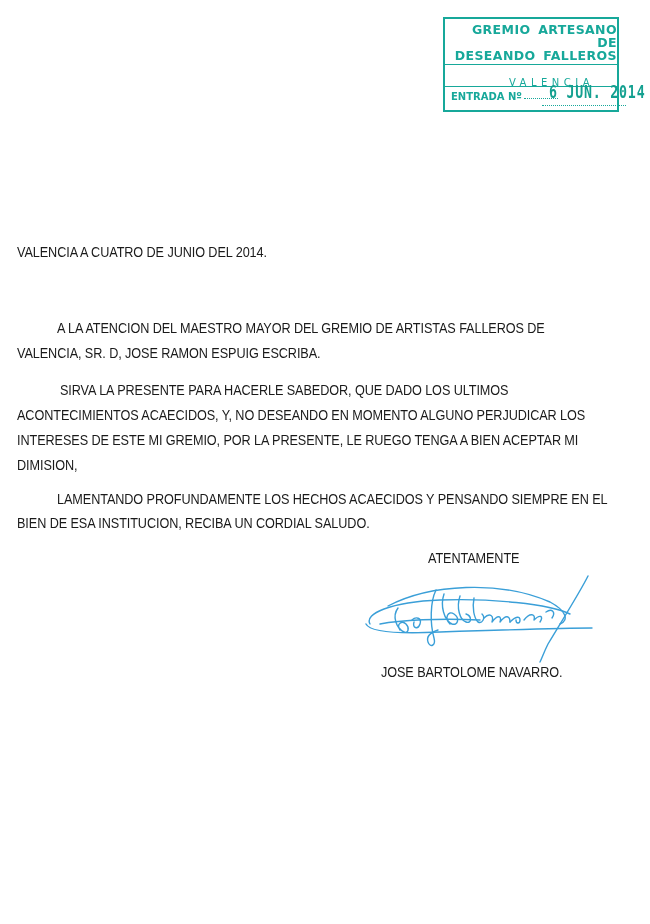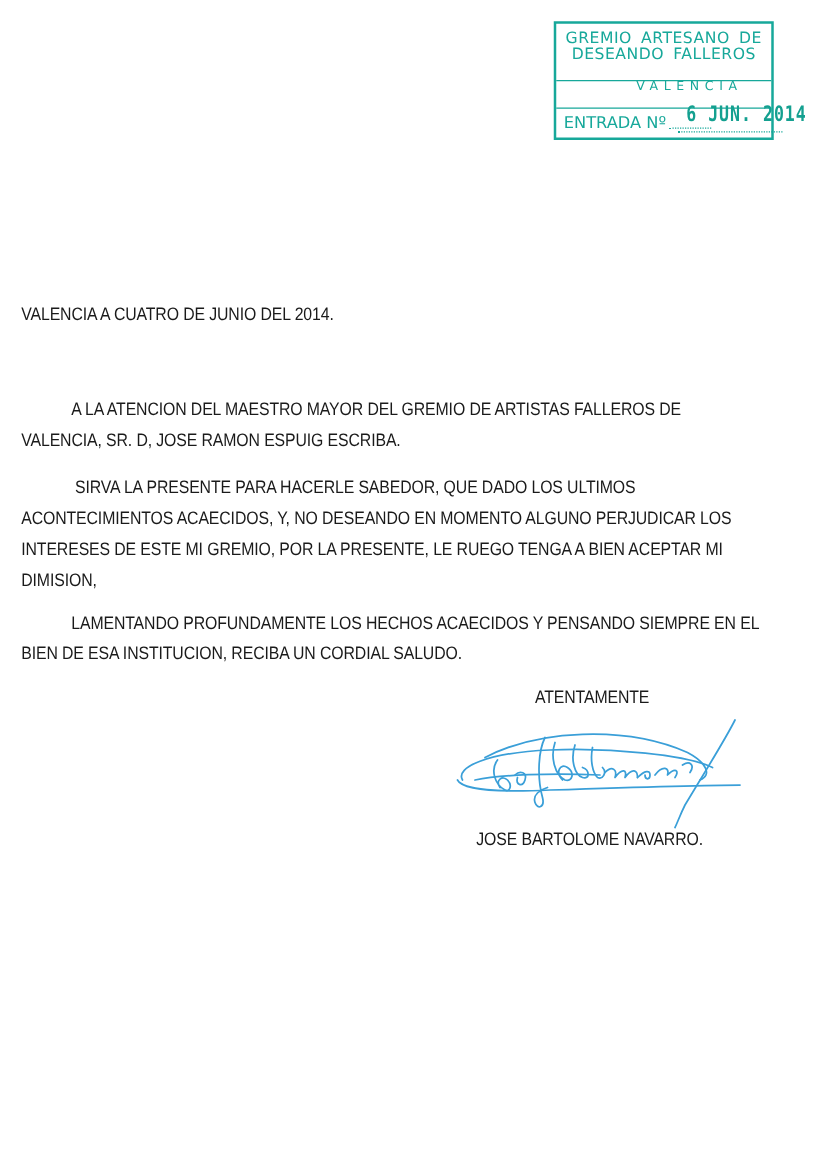--- a/index.html
+++ b/index.html
@@ -29,45 +29,46 @@
       font-family: "DejaVu Sans", sans-serif;
     }
     .stamp-head {
       position: absolute;
       left: 0; right: 0; top: 0;
       height: 45px;
       border-bottom: 1.5px solid #17a89a;
       text-align: center;
     }
     .stamp-line1, .stamp-line2 {
-      font-weight: normal;
+      font-weight: bold;
       font-size: 12.5px;
       line-height: 13px;
       letter-spacing: 0.4px;
       word-spacing: 3px;
+      text-align: right;
     }
     .stamp-line1 { margin-top: 4px; }
     .stamp-line3 {
       font-size: 10px;
       line-height: 12px;
       letter-spacing: 4.5px;
       margin-top: 15px;
       padding-left: 41px;
     }
     .stamp-blank {
       position: absolute;
       left: 0; right: 0; top: 45px;
       height: 22px;
       border-bottom: 1.5px solid #17a89a;
     }
     .stamp-entry {
       position: absolute;
       left: 6px; top: 72px;
-      font-weight: normal;
-      font-size: 13px;
+      font-weight: bold;
+      font-size: 10px;
       white-space: nowrap;
     }
     .stamp-entry-label {
       display: inline-block;
       vertical-align: bottom;
     }
     .stamp-dots {
       display: inline-block;
       width: 34px;
       border-bottom: 1px dotted #17a89a;

